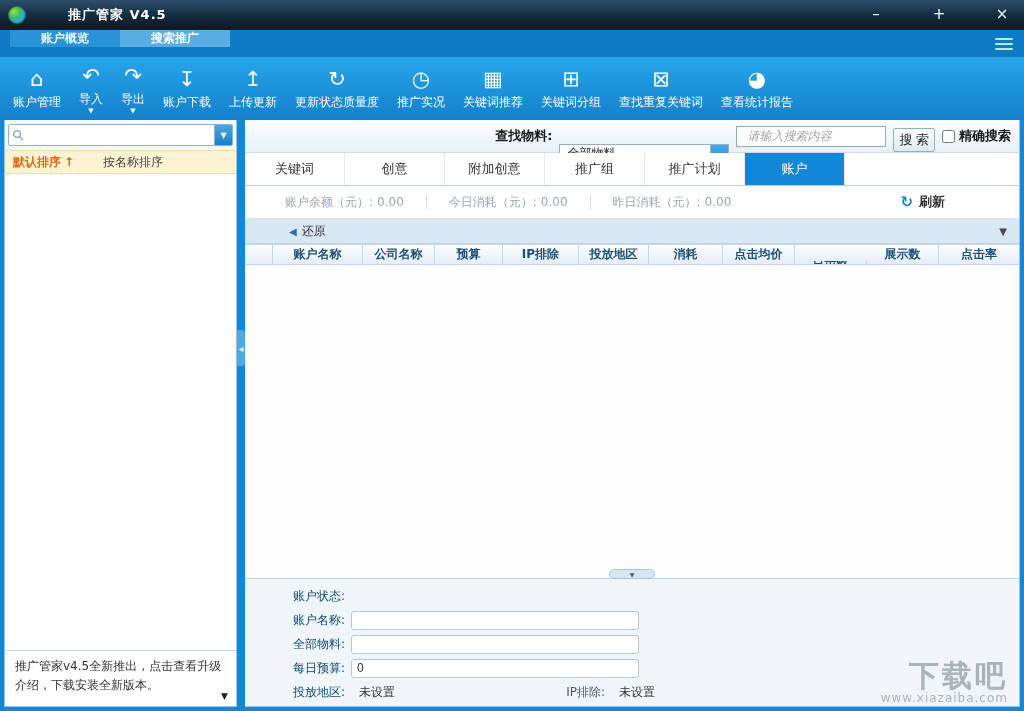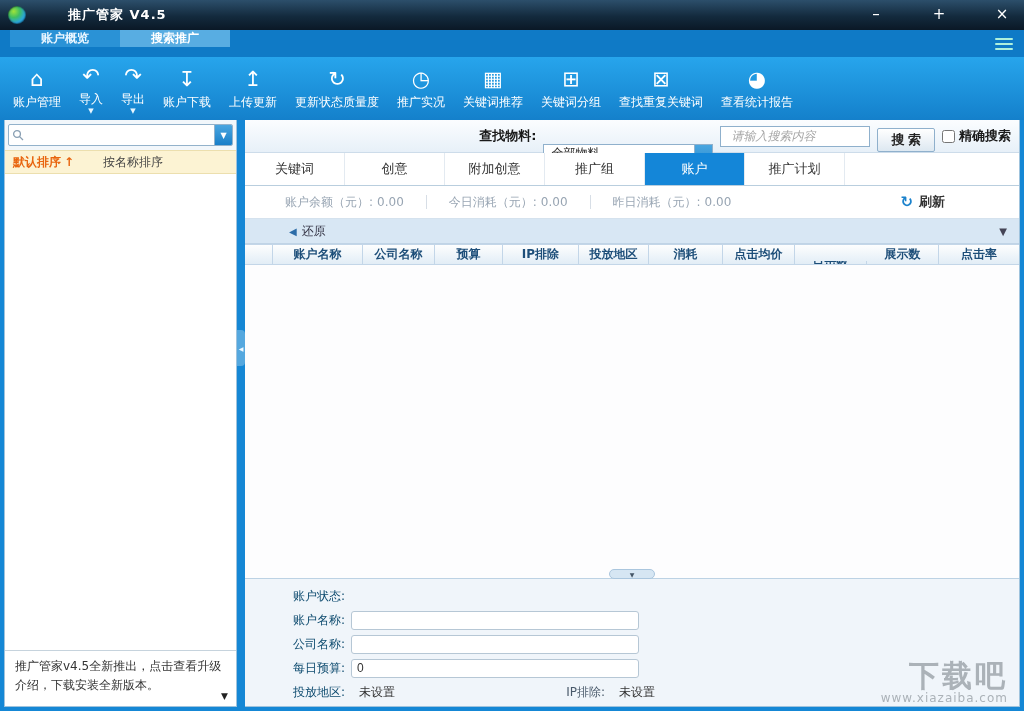--- a/index.html
+++ b/index.html
@@ -51,21 +51,21 @@
 
   
   .main { flex:1; min-width:0; display:flex; flex-direction:column; background:#edf4fa; border:1px solid #9fc3dd; border-top:none; border-left:none; }
 
   .find-row { height:33px; flex:0 0 33px; background:linear-gradient(180deg,#fbfdff,#e7f0f8); border-bottom:1px solid #cddcea; display:flex; align-items:center; justify-content:flex-end; padding:0 8px; gap:7px; }
   .find-label { font-size:13px; font-weight:bold; color:#1a1a1a; }
   .material-combo { width:170px; height:33px; background:#fff; border:1px solid #8fb0cc; display:flex; align-items:flex-start; overflow:hidden;margin-top:48px; }
   .material-combo-value { flex:1; padding:0 7px; font-size:12px; color:#222; }
   .search-input { width:150px; height:21px; border:1px solid #8fb0cc; font-size:12px; padding:0 10px; color:#333; }
   .search-input::placeholder { color:#a6a6a6; font-style:italic; }
-  .search-btn { height:24px; padding:0 13px; background:linear-gradient(180deg,#ffffff,#dde8f1); border:1px solid #8fb0cc; border-radius:2px; font-size:13px; font-weight:bold; color:#222;margin-top:7px; }
+  .search-btn { height:24px; padding:0 5px; background:linear-gradient(180deg,#ffffff,#dde8f1); border:1px solid #8fb0cc; border-radius:2px; font-size:13px; font-weight:normal; color:#222;margin-top:7px; }
   .exact { display:flex; align-items:center; gap:4px; font-size:13px; font-weight:bold; color:#1a1a1a; }
   .exact input { width:13px; height:13px; }
 
   .material-tabs { height:33px; flex:0 0 33px; background:#ffffff; border-bottom:1px solid #b9cede; display:flex; }
   .mtab { width:100px; display:flex; align-items:center; justify-content:center; font-size:13px; font-weight:normal; color:#333; border-right:1px solid #e3eaf1; cursor:default; }
   .mtab.active { background:#1486d8; color:#ffffff; }
 
   .stats-row { height:33px; flex:0 0 33px; background:#ffffff; border-bottom:1px solid #d5e2ee; display:flex; align-items:center; font-size:12px; color:#98a5b3; padding:0 14px 0 40px; }
   .stat { white-space:nowrap; }
   .stat b { font-weight:normal; margin-left:4px; }
@@ -225,22 +225,22 @@
           <input type="checkbox" style="">
           <span>精确搜索</span>
         </label>
       </div>
 
       <div class="material-tabs">
         <div class="mtab">关键词</div>
         <div class="mtab">创意</div>
         <div class="mtab">附加创意</div>
         <div class="mtab">推广组</div>
+        <div class="mtab">推广计划</div>
         <div class="mtab active">账户</div>
-        <div class="mtab">推广计划</div>
       </div>
 
       <div class="stats-row">
         <span class="stat"><span>账户余额（元）:</span><b>0.00</b></span>
         <span class="vsep"></span>
         <span class="stat"><span>今日消耗（元）:</span><b>0.00</b></span>
         <span class="vsep"></span>
         <span class="stat"><span>昨日消耗（元）:</span><b>0.00</b></span>
         <span class="refresh">
           <span class="refresh-icon">↻</span>
@@ -276,21 +276,21 @@
         <div class="panel-toggle">▼</div>
         <div class="field-row">
           <span class="field-label">账户状态:</span>
           <span class="field-value"></span>
         </div>
         <div class="field-row">
           <span class="field-label">账户名称:</span>
           <input class="field-input" type="text" value="" style="">
         </div>
         <div class="field-row">
-          <span class="field-label">公司名称:</span>
+          <span class="field-label">全部物料:</span>
           <input class="field-input" type="text" value="" style="">
         </div>
         <div class="field-row">
           <span class="field-label">每日预算:</span>
           <input class="field-input" type="text" value="0" style="">
         </div>
         <div class="field-row">
           <span class="field-label">投放地区:</span>
           <span class="field-value">未设置</span>
           <span class="field-label2">IP排除:</span>

